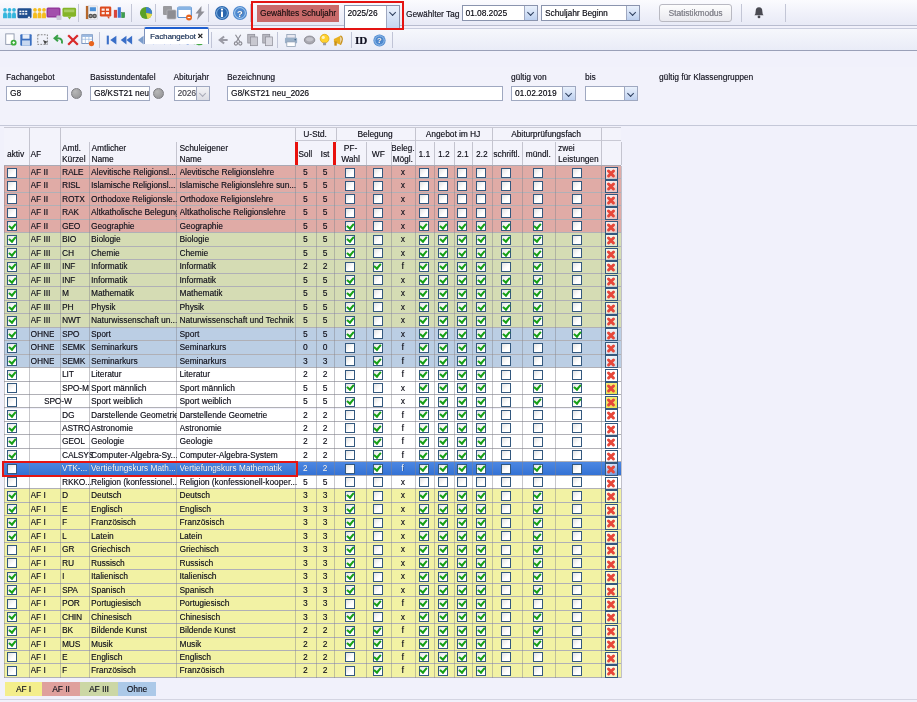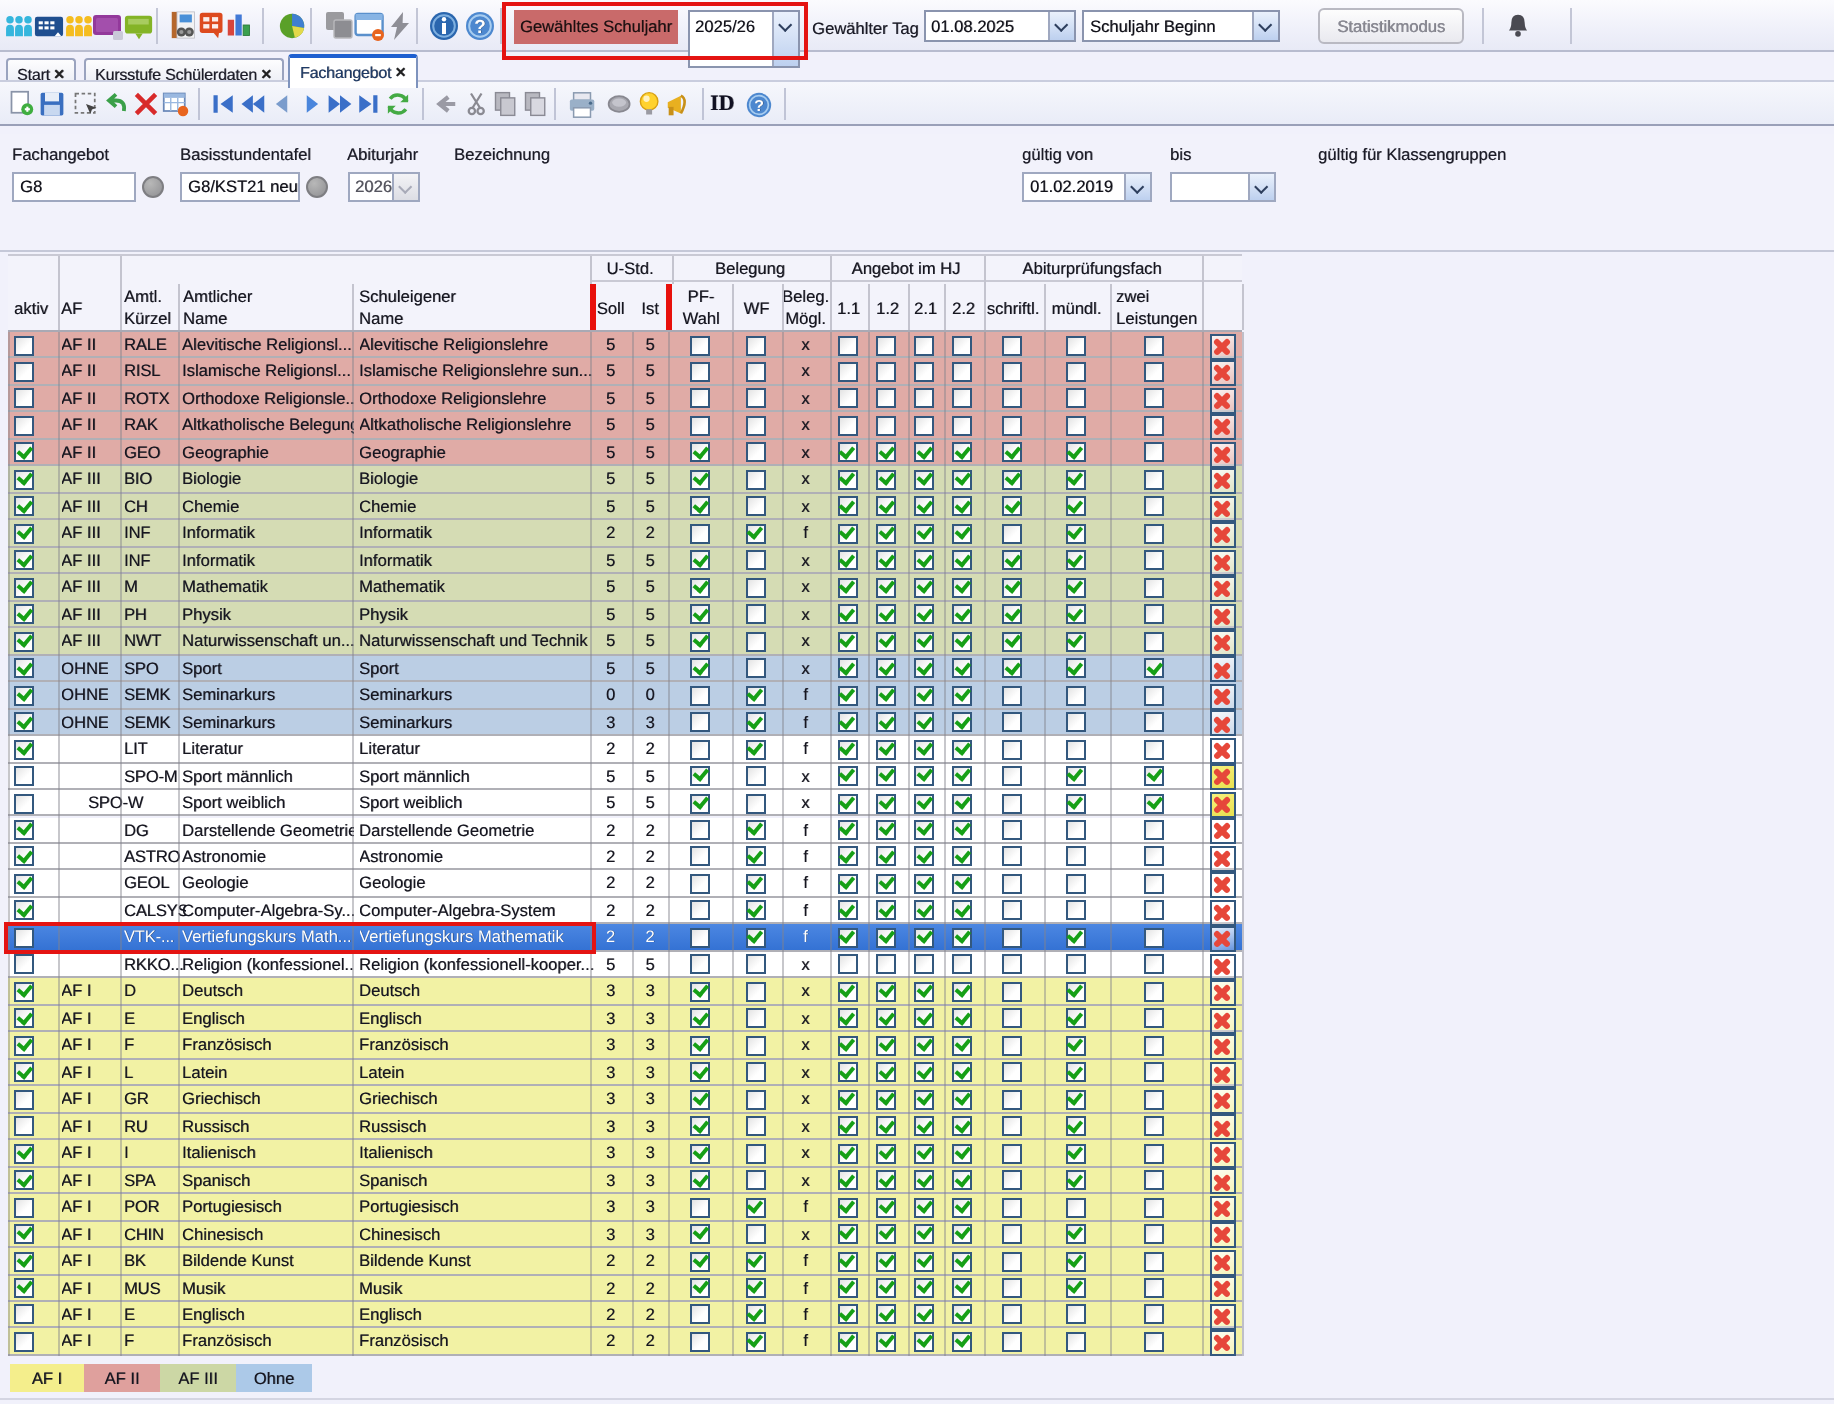--- a/index.html
+++ b/index.html
@@ -15,21 +15,21 @@
 
 #tabs {position:absolute;left:0;top:27px;width:917px;height:17px}
 .tab {position:absolute;top:2px;height:15px;background:linear-gradient(180deg,#fdfdfe,#e9ebf4);
   border:1px solid #9aa3bf;border-bottom:none;border-radius:2px 2px 0 0;
   font-size:8px;letter-spacing:-0.1px;line-height:14px;padding:0 5px;color:#1c1c28;white-space:nowrap}
 .tab.act {top:0;height:17px;background:#fff;border-color:#7e93bd;border-top:2px solid #1e5fd0;
   line-height:15px;z-index:2;color:#1e3a66}
 .tx {font-weight:bold;margin-left:2px;color:#222;font-size:9px;line-height:inherit}
 
 
-#tb2 {position:absolute;left:0;top:40px;width:917px;height:23px;
+#tb2 {position:absolute;left:0;top:28px;width:917px;height:23px;
   background:linear-gradient(180deg,#f6f7fc,#e9ecf7);
   border-top:1px solid #c9cdde;border-bottom:1px solid #9aa0b8}
 .tsep2 {position:absolute;top:3px;height:16px;width:1px;background:#c0c4d6}
 .ic2 {position:absolute;top:4px;width:14px;height:14px}
 
 
 #form {position:absolute;left:0;top:67px;width:917px;height:59px;background:#f2f2fb;
   border-bottom:1px solid #c5c8d8}
 .lbl {position:absolute;top:5px;font-size:8.3px;color:#1a1a26;white-space:nowrap}
 .fld {position:absolute;top:19px;height:15px;background:#fff;border:1px solid #9fa8c0;
@@ -315,20 +315,21 @@
 <div id="form">
 <div class="lbl" style="left:6px">Fachangebot</div>
 <div class="fld" style="left:6px;width:62px">G8</div>
 <div class="gcir" style="left:71px"></div>
 <div class="lbl" style="left:90px">Basisstundentafel</div>
 <div class="fld" style="left:90px;width:60px">G8/KST21 neu</div>
 <div class="gcir" style="left:153px"></div>
 <div class="lbl" style="left:173.5px">Abiturjahr</div>
 <div class="fld" style="left:173.5px;width:36px;color:#55555f">2026<span class="dbtn dis"></span></div>
 <div class="lbl" style="left:227px">Bezeichnung</div>
+<div class="fld" style="left:227px;width:276px">G8/KST21 neu_2026</div>
 <div class="lbl" style="left:511px">gültig von</div>
 <div class="fld" style="left:511px;width:65px">01.02.2019<span class="dbtn" style="background:linear-gradient(180deg,#eaf1fc,#bdd0ef)"></span></div>
 <div class="lbl" style="left:585px">bis</div>
 <div class="fld" style="left:585px;width:53px">
         <span class="dbtn" style="background:linear-gradient(180deg,#eaf1fc,#bdd0ef)"></span>
       </div>
 <div class="lbl" style="left:659px">gültig für Klassengruppen</div>
 </div>
 
 <div id="thead">

